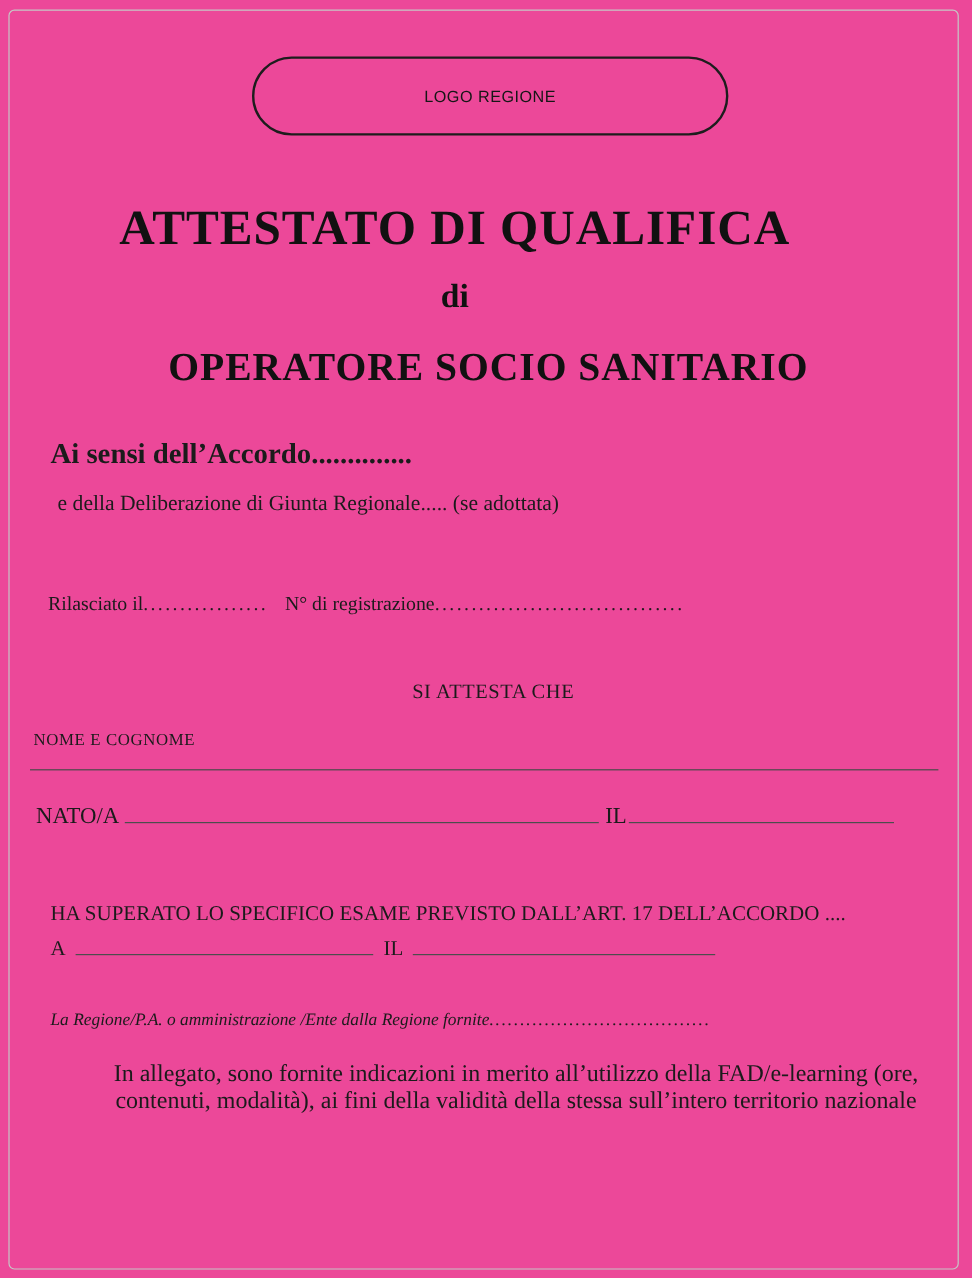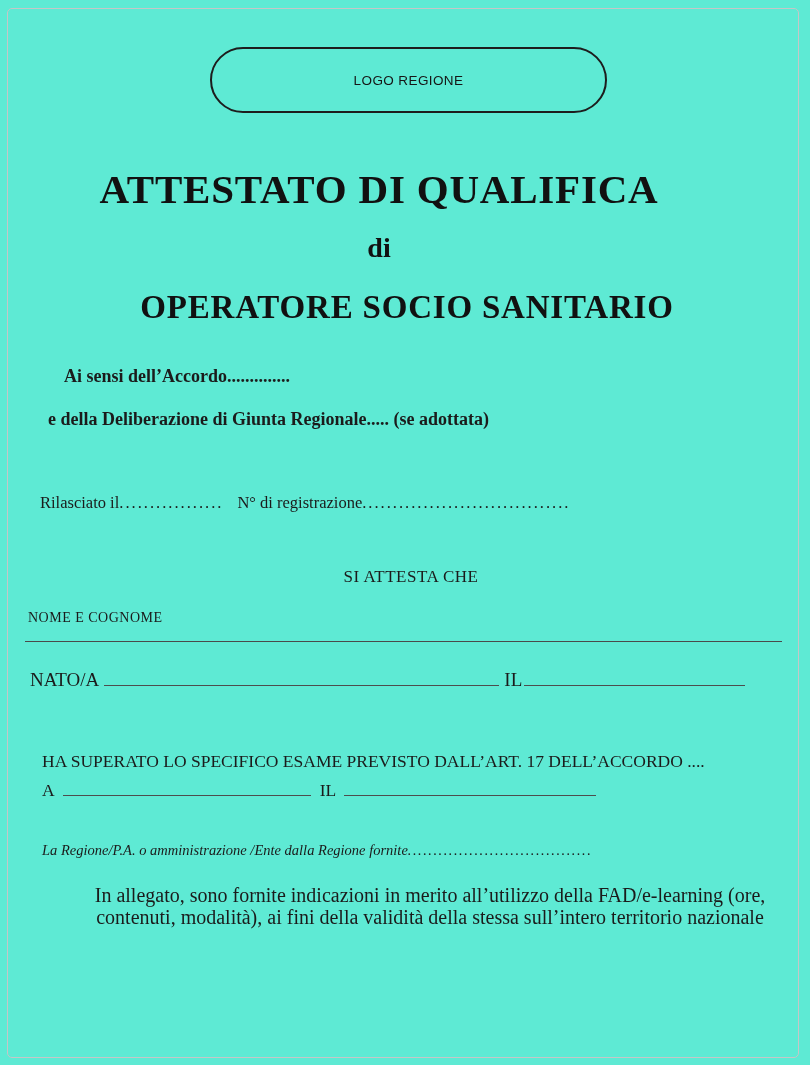--- a/index.html
+++ b/index.html
@@ -4,21 +4,21 @@
 <style>
   html, body {
     margin: 0;
     padding: 0;
     background: #ffffff;
   }
   .page {
     position: relative;
     width: 810px;
     height: 1065px;
-    background: #5eead4;
+    background: #ec4899;
     font-family: "Liberation Serif", serif;
     color: #1b1b1b;
     overflow: hidden;
   }
   .page-border {
     position: absolute;
     left: 7px;
     top: 8px;
     width: 790px;
     height: 1048px;
@@ -71,28 +71,28 @@
     margin: 0;
     text-align: center;
     font-weight: bold;
     font-size: 33px;
     letter-spacing: 0.8px;
     color: #111;
     padding-left: 28px;
   }
   .legal-1 {
     position: absolute;
-    left: 64px; top: 366px;
-    font-weight: bold;
-    font-size: 18px;
+    left: 42px; top: 366px;
+    font-weight: bold;
+    font-size: 24px;
   }
   .legal-2 {
     position: absolute;
     left: 48px; top: 409px;
-    font-weight: bold;
+    font-weight: normal;
     font-size: 18px;
   }
   .issue-row {
     position: absolute;
     left: 40px; top: 493px;
     font-size: 16.5px;
     white-space: nowrap;
   }
   .issue-row .field-reg { margin-left: 14px; }
   .dots { letter-spacing: 2px; }

